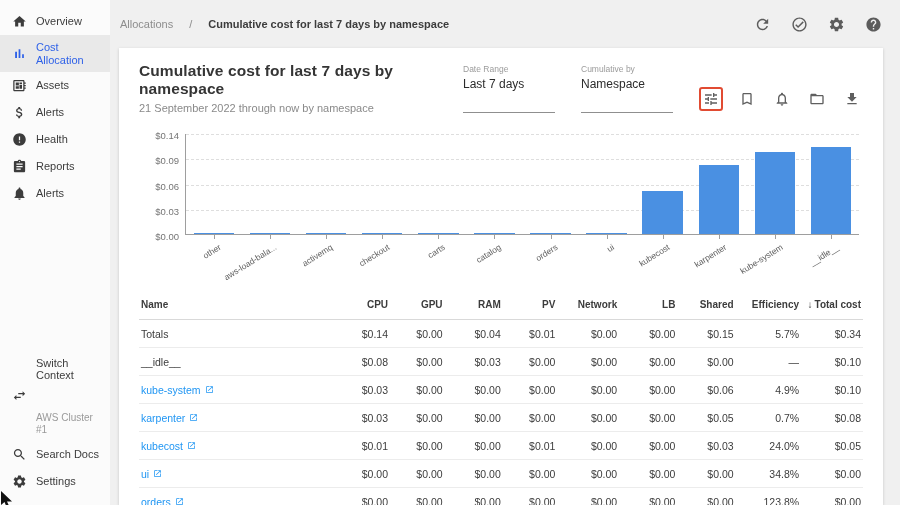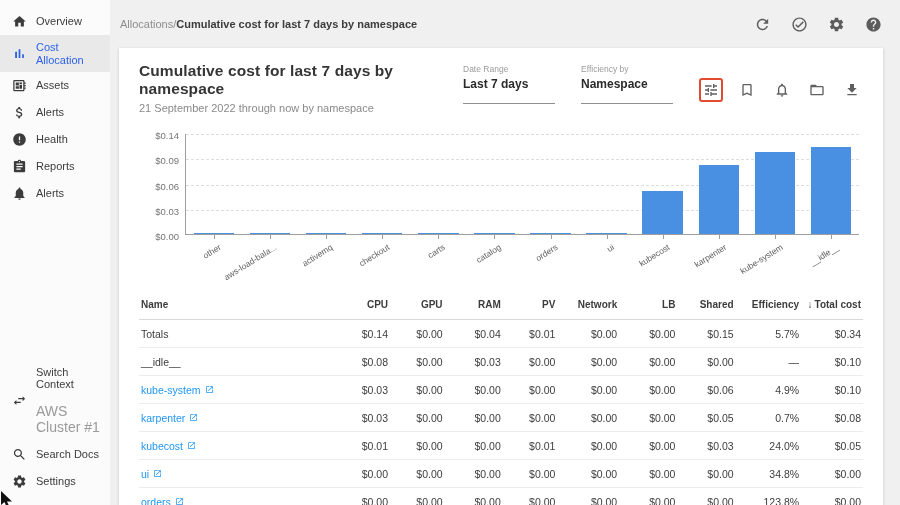--- a/index.html
+++ b/index.html
@@ -7,45 +7,45 @@
     font-family:"Liberation Sans","DejaVu Sans",sans-serif; color:#3c3c3c; }
   .app { display:flex; width:900px; height:505px; }
 
   
   .sidebar { width:110px; background:#fbfbfb; display:flex; flex-direction:column;
     justify-content:space-between; padding:8px 0 10px 0; flex-shrink:0; }
   .nav-item { display:flex; align-items:center; gap:9px; padding:6px 8px 6px 12px;
     font-size:11px; color:#3c3c3c; cursor:pointer; line-height:1.15; }
   .nav-item svg { flex-shrink:0; }
   .nav-item.active { background:#e9e9e9; color:#2f62e8; }
-  .nav-item .sub { font-size:14px; color:#9a9a9a; margin-top:12px; }
-  .nav-item .lbl-wrap { display:flex; flex-direction:column; }
+  .nav-item .sub { font-size:10px; color:#9a9a9a; margin-top:2px; }
+  .nav-item .lbl-wrap { display:flex; flex-direction:column;gap:28px; }
 
   
   .main { flex:1; display:flex; flex-direction:column; min-width:0; }
   .topbar { height:48px; display:flex; align-items:center; justify-content:space-between;
     padding:0 18px 0 10px; flex-shrink:0; }
-  .breadcrumb { font-size:11px; display:flex; gap:0; align-items:center; }
+  .breadcrumb { font-size:11px; display:flex; gap:16px; align-items:center; }
   .bc-parent { color:#8d8d8d; cursor:pointer; }
   .bc-sep { color:#8d8d8d; }
   .bc-current { color:#3c3c3c; font-weight:bold; }
   .topbar-icons { display:flex; gap:20px; align-items:center; }
   .topbar-icons .tico { color:#5c5c5c; cursor:pointer; display:flex; }
 
   .card { flex:1; background:#ffffff; margin:0 17px 0 9px;
     box-shadow:0 1px 3px rgba(0,0,0,.18); padding:14px 20px 0 20px; overflow:hidden; }
 
   .card-head { display:flex; justify-content:space-between; align-items:flex-start; }
   .titles h1 { font-size:15.5px; font-weight:bold; color:#353535; letter-spacing:.1px; }
   .titles p  { font-size:11px; color:#8a8a8a; margin-top:4px; }
   .controls { display:flex; align-items:flex-end; gap:26px; padding-top:2px; }
   .field { display:flex; flex-direction:column; cursor:pointer; }
   .field label { font-size:8.5px; color:#9b9b9b; margin-bottom:3px; }
-  .field .field-value { font-size:12px; color:#2b2b2b; padding-bottom:12px;
-    border-bottom:1px solid #8f8f8f;font-weight:bold; }
+  .field .field-value { font-size:12px; color:#2b2b2b; padding-bottom:21px;
+    border-bottom:1px solid #8f8f8f; }
   .field.f-date  { width:92px; }
   .field.f-agg   { width:92px; }
   .tools { display:flex; align-items:center; gap:13px; padding-bottom:2px; }
   .tool { color:#5f5f5f; cursor:pointer; display:flex; padding:3px; }
   .tool.hl { border:2px solid #e14b32; border-radius:3px; padding:2px; }
 
   
   .chart { position:relative; margin:20px 4px 0 2px; height:142px; padding-left:44px; }
   .plot { position:relative; height:101px; border-left:1px solid #9e9e9e;
     border-bottom:1px solid #9e9e9e; }
@@ -214,21 +214,21 @@
         <div class="titles">
           <h1>Cumulative cost for last 7 days by namespace</h1>
           <p>21 September 2022 through now by namespace</p>
         </div>
         <div class="controls">
           <div class="field f-date">
             <label>Date Range</label>
             <div class="field-value">Last 7 days</div>
           </div>
           <div class="field f-agg">
-            <label>Efficiency by</label>
+            <label>Cumulative by</label>
             <div class="field-value">Namespace</div>
           </div>
           <div class="tools" id="toolbar-icons">
               <span class="tool hl">
                 <svg width="16" height="16" viewBox="0 0 24 24" fill="currentColor">
                   <path d="M3 17v2h6v-2H3zM3 5v2h10V5H3zm10 16v-2h8v-2h-8v-2h-2v6h2zM7 9v2H3v2h4v2h2V9H7zm14 4v-2H11v2h10zM15 9h2V7h4V5h-4V3h-2v6z"></path>
                 </svg>
               </span>
               <span class="tool">
                 <svg width="16" height="16" viewBox="0 0 24 24" fill="currentColor">

